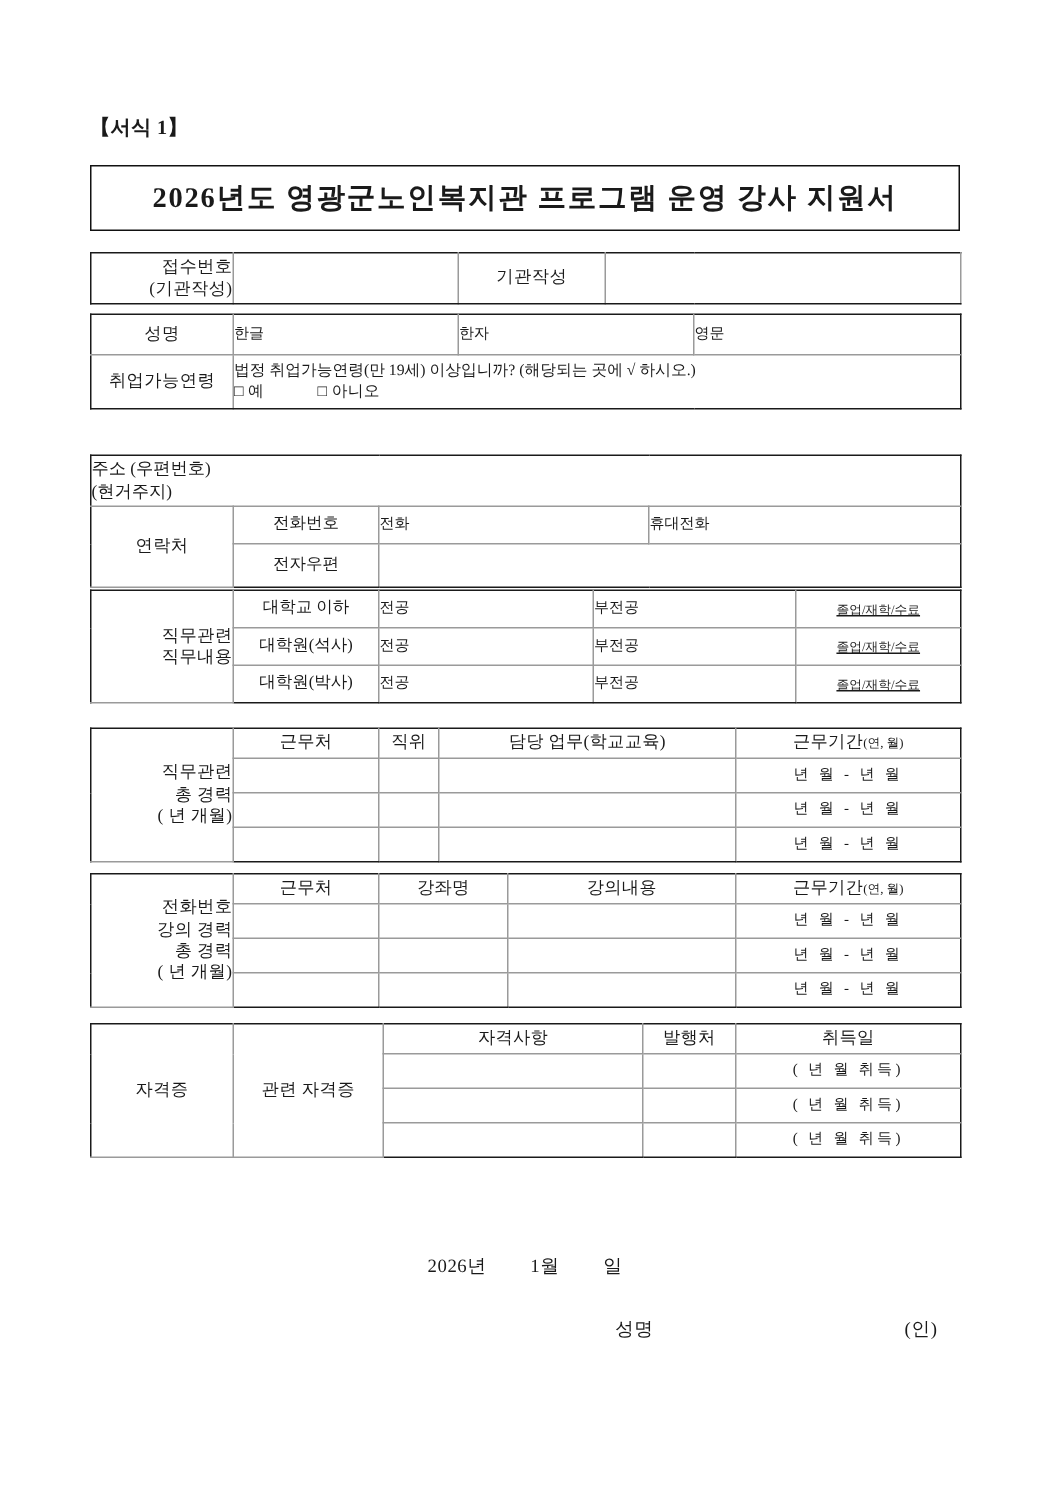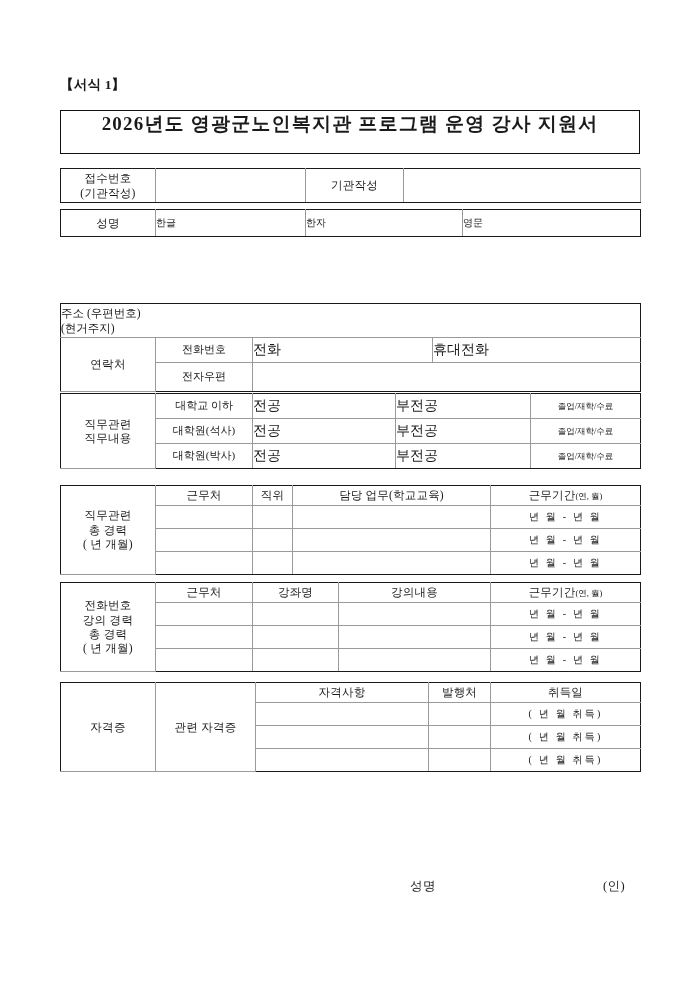--- a/index.html
+++ b/index.html
@@ -35,21 +35,21 @@
 
   
   .title-box {
     position: absolute;
     left: 60px;
     top: 110px;
     width: 580px;
     height: 44px;
     border: 1.6px solid #111;
     display: flex;
-    align-items: flex-start;
+    align-items: center;
     justify-content: center;
     box-sizing: border-box;
   }
   .title-text {
     font-size: 19px;
     font-weight: 700;
     letter-spacing: 1.2px;
     white-space: nowrap;
   }
 
@@ -72,21 +72,21 @@
   .tbl.outer-top > tbody > tr:first-child > td { border-top: 1.5px solid #1a1a1a; }
   .tbl.outer-bot > tbody > tr:last-child > td  { border-bottom: 1.5px solid #1a1a1a; }
   .tbl td.lf { border-left: 1.4px solid #1a1a1a; }
   .tbl td.rt { border-right: 1.4px solid #1a1a1a; }
 
   .lbl {
     text-align: center;
     font-size: 11.5px;
     letter-spacing: 0.3px;
   }
-  .lbl-2 { line-height: 1.45; }
+  .lbl-2 { line-height: 1.45; text-align: right; }
   .cell-left {
     text-align: left;
     padding-left: 5px;
     font-size: 10px;
     vertical-align: top;
     padding-top: 3px;
   }
   .hdr {
     text-align: center;
     font-size: 11.5px;
@@ -116,28 +116,29 @@
   }
   .age-cell .opts { letter-spacing: 0.2px; }
   .age-cell .opt-gap { display: inline-block; width: 30px; }
   .sub-lbl {
     text-align: center;
     font-size: 11px;
   }
   .tiny-tag {
     text-align: left;
     padding-left: 4px;
-    font-size: 14px;
+    font-size: 10px;
     vertical-align: top;
     padding-top: 2px;
   }
   .grade {
     text-align: center;
     font-size: 8.5px;
     letter-spacing: 0;
+    text-decoration: underline;
   }
 
   
   .foot-statement {
     position: absolute;
     left: 0;
     top: 798px;
     width: 700px;
     text-align: center;
     font-size: 12.5px;
@@ -209,20 +210,31 @@
         <td class="cell-left">
           <span>한글</span>
         </td>
         <td class="cell-left">
           <span>한자</span>
         </td>
         <td class="cell-left rt">
           <span>영문</span>
         </td>
       </tr>
+      <tr style="height:36px">
+        <td class="lbl lf">취업가능연령</td>
+        <td class="age-cell rt" colspan="3">
+          <div>법정 취업가능연령(만 19세) 이상입니까? (해당되는 곳에 √ 하시오.)</div>
+          <div class="opts">
+            <span>□ 예</span>
+            <span class="opt-gap"></span>
+            <span>□ 아니오</span>
+          </div>
+        </td>
+      </tr>
     </tbody>
   </table>
 
   <table class="tbl outer-top outer-bot" style="top:303px;">
     <colgroup>
       <col style="width:95px">
         <col style="width:97px">
         <col style="width:180px">
         <col style="width:208px">
     </colgroup>
@@ -411,19 +423,26 @@
       </tr>
       <tr style="height:23px">
         <td class="blank"></td>
         <td class="blank"></td>
         <td class="period rt">(    년  월  취득)</td>
       </tr>
     </tbody>
   </table>
 
 
+  <div class="foot-date">
+    <span>2026년</span>
+    <span class="d-gap"></span>
+    <span>1월</span>
+    <span class="d-gap"></span>
+    <span>일</span>
+  </div>
 
   <div class="foot-sign">
     <span>성명</span>
     <span>(인)</span>
   </div>
 
 </div>
 
 </body></html>

